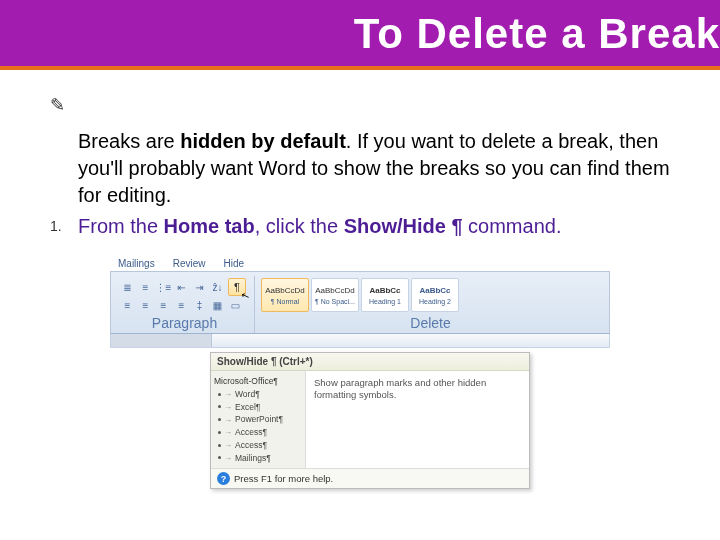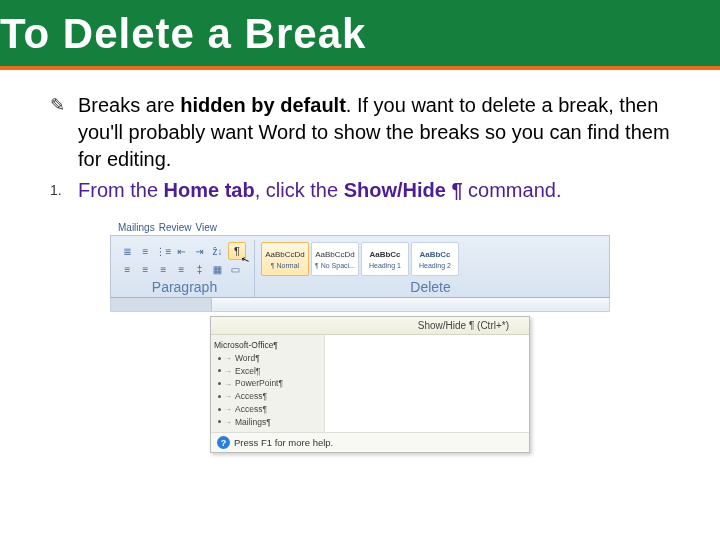--- a/index.html
+++ b/index.html
@@ -5,24 +5,24 @@
   * { box-sizing: border-box; }
   body {
     margin: 0;
     width: 720px;
     height: 540px;
     font-family: Arial, sans-serif;
     background: #fff;
     overflow: hidden;
   }
   .header {
-    background: #15803d;
+    background: #a21caf;
     padding: 10px 0 8px 0;
     border-bottom: 4px solid #e76f1b;
-    text-align: left;
+    text-align: right;
   }
   .header h1 {
     margin: 0;
     color: #fff;
     font-size: 42px;
     font-weight: bold;
     letter-spacing: 1px;
   }
   .content {
     padding: 22px 50px 10px 50px;
@@ -36,20 +36,21 @@
     width: 28px;
     flex-shrink: 0;
     font-size: 18px;
     color: #333;
     padding-top: 2px;
   }
   .bullet-text {
     font-size: 20px;
     line-height: 1.35;
     color: #000;
+    margin-top: 36px;
   }
   .num-row {
     display: flex;
     align-items: flex-start;
   }
   .num-marker {
     width: 28px;
     flex-shrink: 0;
     font-size: 14px;
     color: #333;
@@ -65,20 +66,21 @@
 
   
   .ribbon-wrap {
     margin: 14px auto 0 auto;
     width: 500px;
     font-family: "Segoe UI", Tahoma, sans-serif;
     font-size: 10px;
   }
   .tabs {
     display: flex;
+    gap: 14px;
     padding: 2px 6px 0 6px;
     color: #3b5a8a;
     border-bottom: 1px solid #b8c7dc;
   }
   .tabs span { padding: 2px 2px; }
   .ribbon {
     background: linear-gradient(#e7eef7, #d7e3f1);
     border: 1px solid #b8c7dc;
     border-top: none;
     border-bottom: 1px solid #9fb4cf;
@@ -147,29 +149,28 @@
     width: 320px;
     margin-left: 100px;
     border: 1px solid #bcbcbc;
     background: #fff;
     box-shadow: 2px 2px 4px rgba(0,0,0,.2);
     font-size: 10px;
     color: #444;
   }
   .tip-head {
     background: linear-gradient(#f7f7ef,#eeeedd);
-    padding: 3px 20px;
-    font-weight: normal;
+    padding: 3px 6px;
+    font-weight: bold;
     border-bottom: 1px solid #d6d6c4;
     font-size: 10px;
-    text-align: right;
   }
   .tip-body { display: flex; }
   .tip-left {
-    width: 114px;
+    width: 95px;
     background: #f2f2ec;
     border-right: 1px solid #ddd;
     padding: 4px 3px;
     font-size: 8.5px;
     line-height: 1.5;
   }
   .tip-left .h { font-weight: normal; color: #333; }
   .tip-left .row { display: flex; align-items: center; gap: 3px; padding-left: 4px; }
   .tip-left .dot { width: 3px; height: 3px; background: #555; border-radius: 50%; }
   .tip-left .arrow { font-size: 8px; color: #888; }
@@ -227,21 +228,21 @@
     <div class="num-marker">1.</div>
     <div class="num-text">
       <span>From the </span><span class="bold">Home tab</span><span>, click the </span><span class="bold">Show/Hide ¶</span><span> command.</span>
     </div>
   </div>
 
   <div class="ribbon-wrap">
     <div class="tabs">
       <span>Mailings</span>
       <span>Review</span>
-      <span>View</span>
+      <span>Hide</span>
     </div>
     <div class="ribbon">
       <div class="group" style="width:140px">
         <div class="group-body">
           <div class="icon-row">
             <span class="mini-icon">≣</span>
             <span class="mini-icon">≡</span>
             <span class="mini-icon">⋮≡</span>
             <span class="mini-icon">⇤</span>
             <span class="mini-icon">⇥</span>
@@ -318,20 +319,21 @@
               <span class="dot"></span>
               <span class="arrow">→</span>
               <span>Access¶</span>
             </div>
           <div class="row">
               <span class="dot"></span>
               <span class="arrow">→</span>
               <span>Mailings¶</span>
             </div>
         </div>
+        <div class="tip-right">Show paragraph marks and other hidden formatting symbols.</div>
       </div>
       <div class="tip-foot">
         <span class="info-icon">?</span>
         <span>Press F1 for more help.</span>
       </div>
     </div>
   </div>
 </div>
 
 </body></html>

